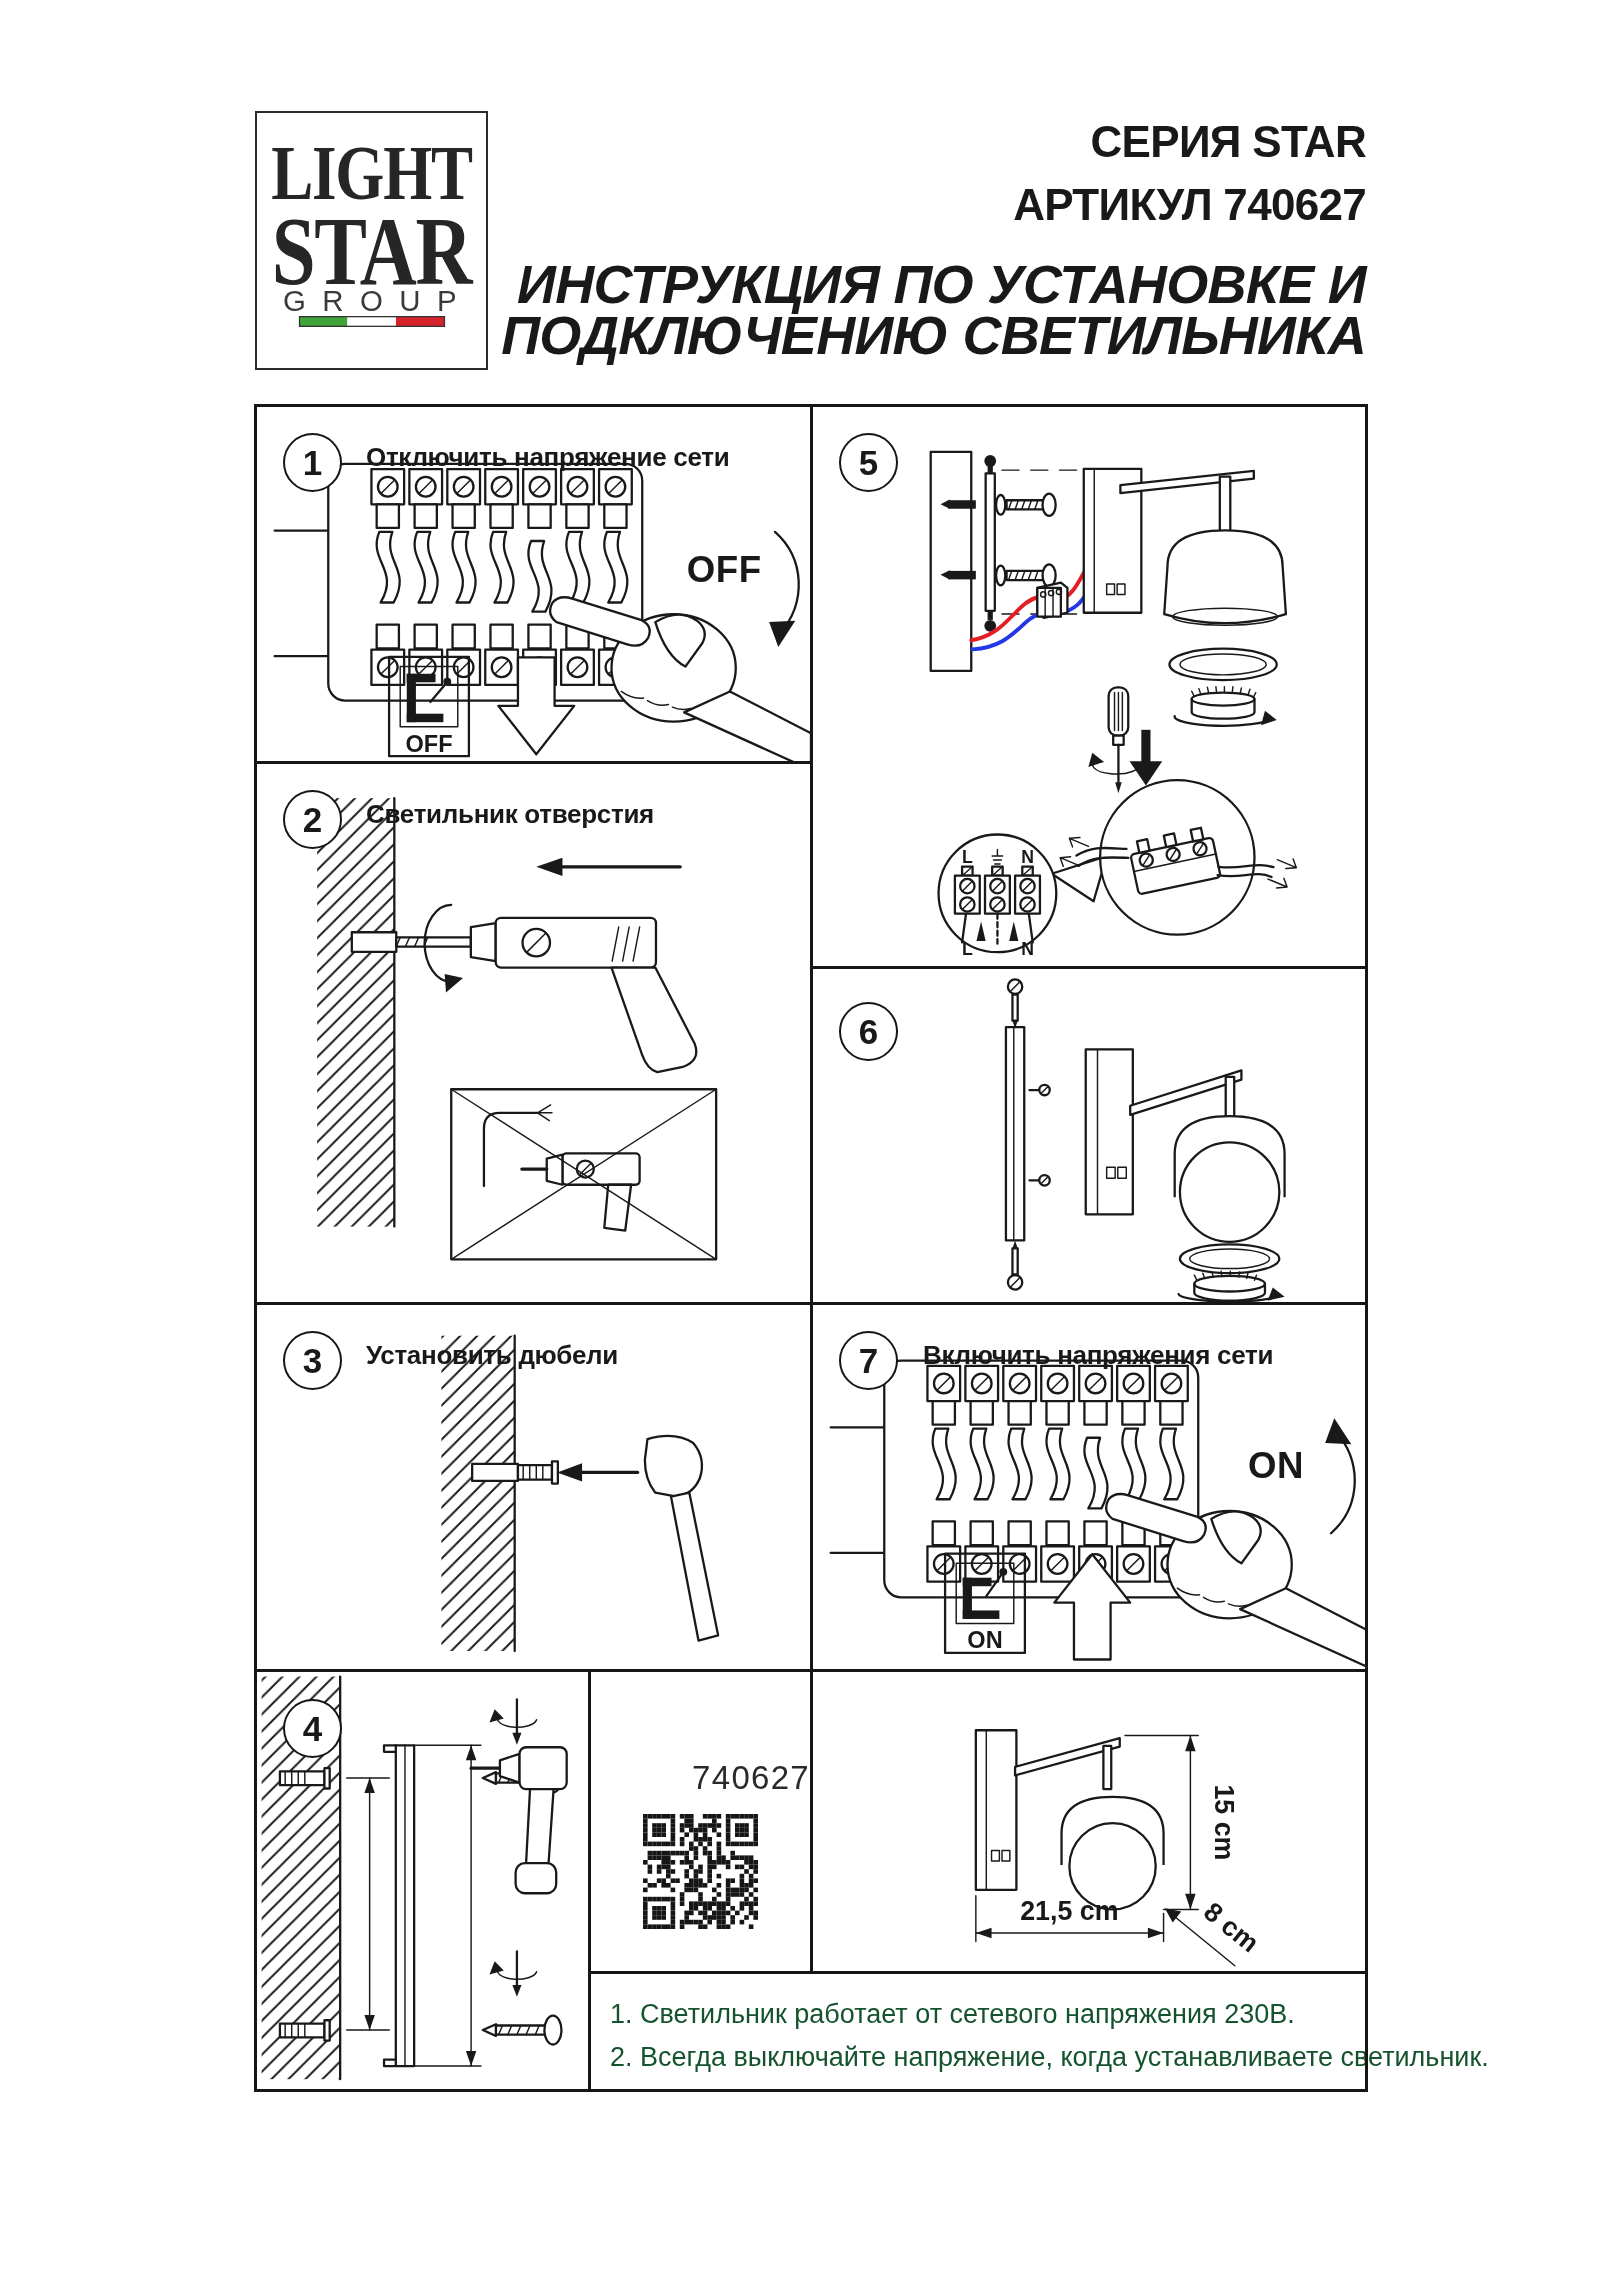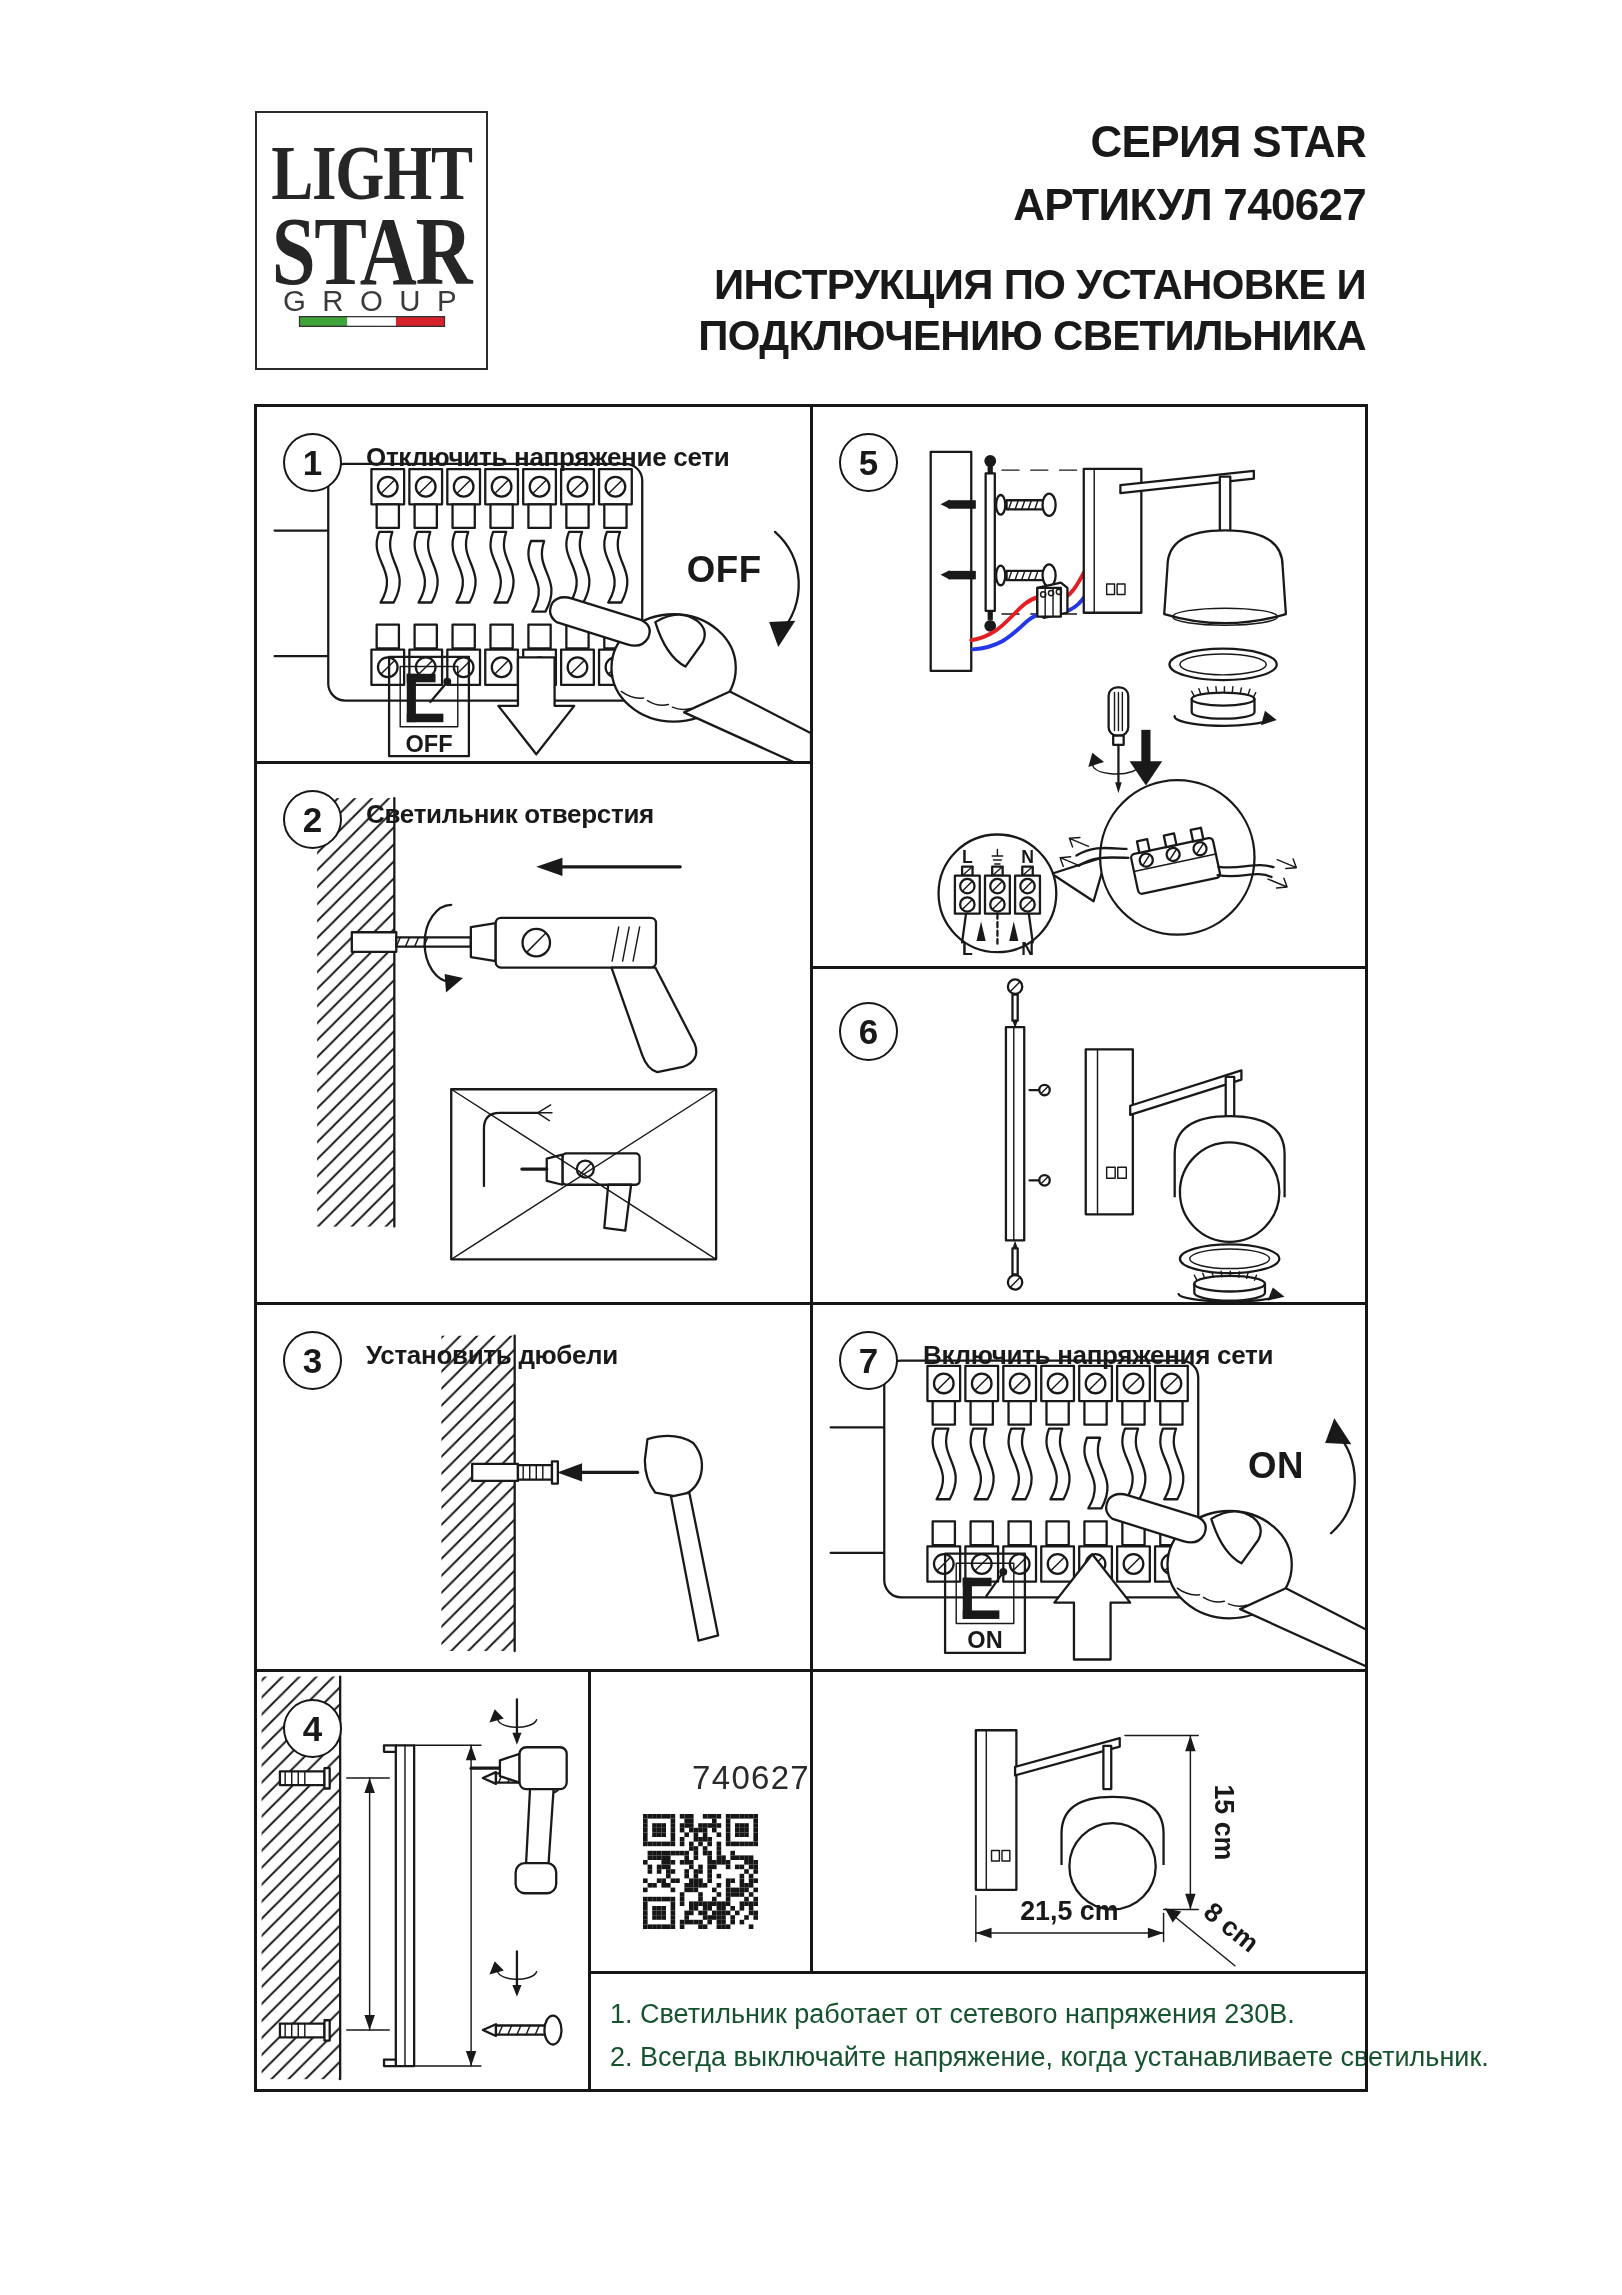--- a/index.html
+++ b/index.html
@@ -8,21 +8,21 @@
   .abs{position:absolute;}
   
   .gl{position:absolute;background:#161616;}
   
   .badge{position:absolute;width:55px;height:55px;border:2.6px solid #161616;border-radius:50%;
          display:flex;align-items:center;justify-content:center;font-size:35px;font-weight:700;background:#fff;}
   .stitle{position:absolute;font-size:26px;font-weight:700;letter-spacing:-0.3px;white-space:nowrap;}
   
   .hdr{position:absolute;right:257px;text-align:right;font-weight:700;white-space:nowrap;}
   #hdrTop{top:110px;font-size:44px;line-height:63px;letter-spacing:-0.7px;}
-  #hdrMain{top:259px;font-size:42px;line-height:51px;letter-spacing:-0.7px;}
+  #hdrMain{top:259px;font-size:54px;line-height:51px;letter-spacing:-0.7px;font-style:italic;}
   
   #logoBox{position:absolute;left:255px;top:111px;width:229px;height:255px;border:2.6px solid #2b2b2b;background:#fff;text-decoration:underline;}
   #logoLight,#logoStar{position:absolute;width:100%;text-align:center;font-family:"Liberation Serif",serif;
         font-weight:700;color:#262626;line-height:1;}
   #logoLight{top:19.6px;font-size:65px;transform:scale(0.97,1.22);transform-origin:center top;letter-spacing:-1.3px;}
   #logoStar{top:90px;font-size:79px;transform:scale(1.0,1.22);transform-origin:center top;letter-spacing:-1.3px;}
   #logoGroup{position:absolute;top:171px;width:100%;text-align:center;font-size:29.4px;font-weight:400;
         color:#3a3a3a;letter-spacing:16.4px;text-indent:13px;}
   #logoFlag{position:absolute;left:41px;top:203px;}
   

